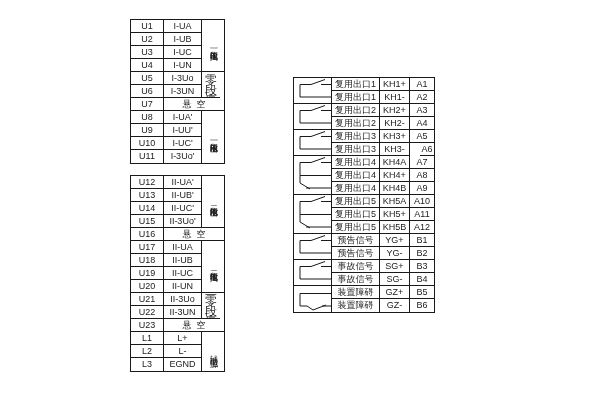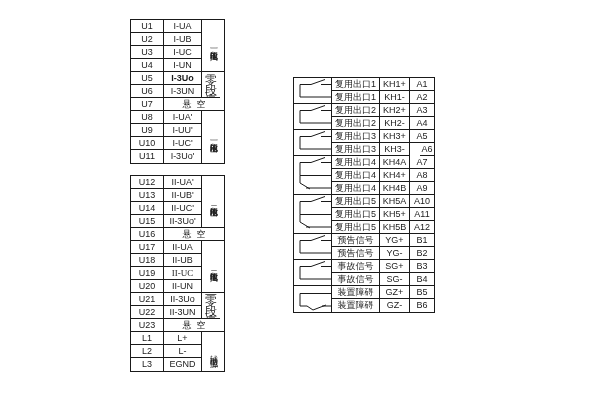--- a/index.html
+++ b/index.html
@@ -29,21 +29,21 @@
   <div class="tbl" id="lt1">
       <div class="cell br bb" style="grid-area: 1 / 1;">U1</div>
       <div class="cell br bb" style="grid-area: 1 / 2;">I-UA</div>
       <div class="cell br bb" style="grid-area: 2 / 1;">U2</div>
       <div class="cell br bb" style="grid-area: 2 / 2;">I-UB</div>
       <div class="cell br bb" style="grid-area: 3 / 1;">U3</div>
       <div class="cell br bb" style="grid-area: 3 / 2;">I-UC</div>
       <div class="cell br bb" style="grid-area: 4 / 1;">U4</div>
       <div class="cell br bb" style="grid-area: 4 / 2;">I-UN</div>
       <div class="cell br bb" style="grid-area: 5 / 1;">U5</div>
-      <div class="cell br bb" style="grid-area: 5 / 2; font-weight: bold;">I-3Uo</div>
+      <div class="cell br bb" style="grid-area: 5 / 2;">I-3Uo</div>
       <div class="cell br bb" style="grid-area: 6 / 1;">U6</div>
       <div class="cell br bb" style="grid-area: 6 / 2;">I-3UN</div>
       <div class="cell br bb" style="grid-area: 7 / 1;">U7</div>
       <div class="cell bb hang" style="grid-area: 7 / 2 / auto / span 2;">悬空</div>
       <div class="cell br bb" style="grid-area: 8 / 1;">U8</div>
       <div class="cell br bb" style="grid-area: 8 / 2;">I-UA'</div>
       <div class="cell br bb" style="grid-area: 9 / 1;">U9</div>
       <div class="cell br bb" style="grid-area: 9 / 2;">I-UU'</div>
       <div class="cell br bb" style="grid-area: 10 / 1;">U10</div>
       <div class="cell br bb" style="grid-area: 10 / 2;">I-UC'</div>
@@ -62,21 +62,21 @@
       <div class="cell br bb" style="grid-area: 3 / 2;">II-UC'</div>
       <div class="cell br bb" style="grid-area: 4 / 1;">U15</div>
       <div class="cell br bb" style="grid-area: 4 / 2;">II-3Uo'</div>
       <div class="cell br bb" style="grid-area: 5 / 1;">U16</div>
       <div class="cell bb hang" style="grid-area: 5 / 2 / auto / span 2;">悬空</div>
       <div class="cell br bb" style="grid-area: 6 / 1;">U17</div>
       <div class="cell br bb" style="grid-area: 6 / 2;">II-UA</div>
       <div class="cell br bb" style="grid-area: 7 / 1;">U18</div>
       <div class="cell br bb" style="grid-area: 7 / 2;">II-UB</div>
       <div class="cell br bb" style="grid-area: 8 / 1;">U19</div>
-      <div class="cell br bb" style="grid-area: 8 / 2; font-family: Liberation Serif, serif;">II-UC</div>
+      <div class="cell br bb" style="grid-area: 8 / 2;">II-UC</div>
       <div class="cell br bb" style="grid-area: 9 / 1;">U20</div>
       <div class="cell br bb" style="grid-area: 9 / 2;">II-UN</div>
       <div class="cell br bb" style="grid-area: 10 / 1;">U21</div>
       <div class="cell br bb" style="grid-area: 10 / 2;">II-3Uo</div>
       <div class="cell br bb" style="grid-area: 11 / 1;">U22</div>
       <div class="cell br bb" style="grid-area: 11 / 2;">II-3UN</div>
       <div class="cell br bb" style="grid-area: 12 / 1;">U23</div>
       <div class="cell bb hang" style="grid-area: 12 / 2 / auto / span 2;">悬空</div>
       <div class="cell br bb" style="grid-area: 13 / 1;">L1</div>
       <div class="cell br bb" style="grid-area: 13 / 2;">L+</div>

